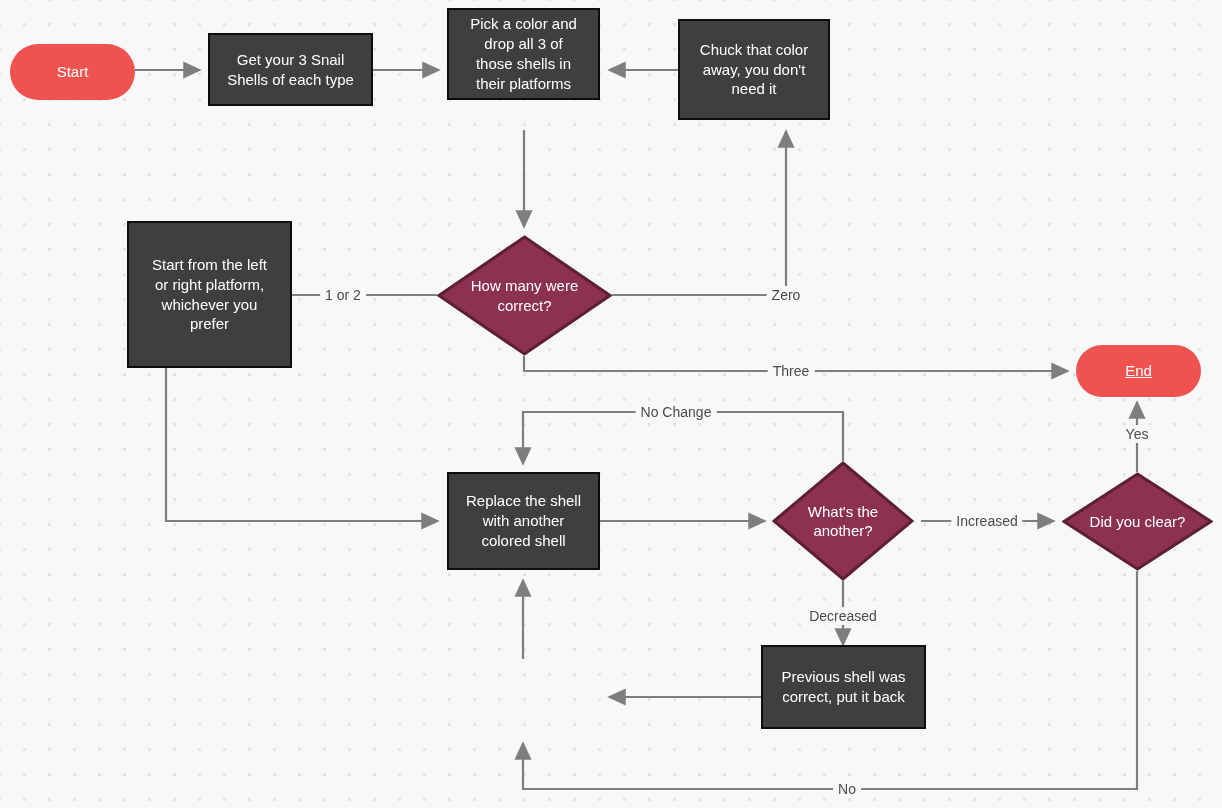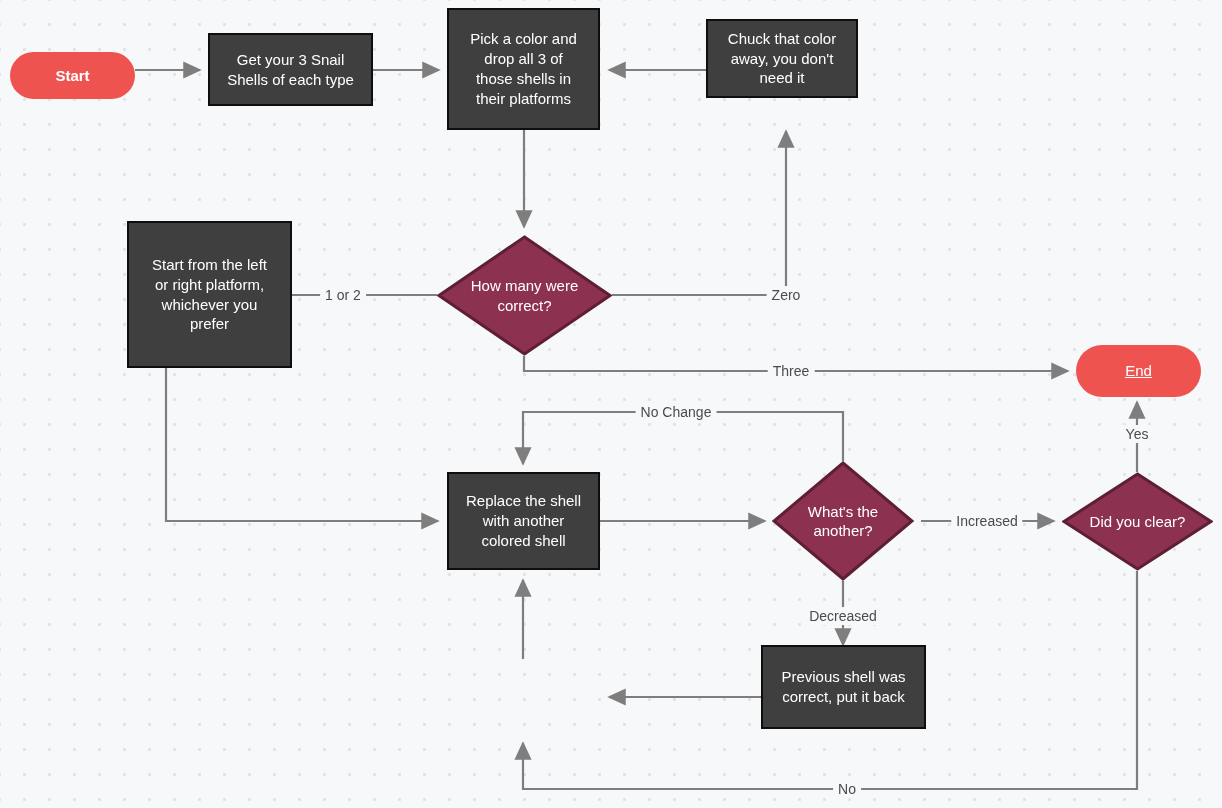--- a/index.html
+++ b/index.html
@@ -128,37 +128,37 @@
       <path d="M761,697 L609,697" marker-end="url(#arrow)"></path>
 
       <path d="M523,659 L523,580" marker-end="url(#arrow)"></path>
 
       <path d="M1137,472 L1137,402" marker-end="url(#arrow)"></path>
 
       <path d="M1137,571 L1137,789 L523,789 L523,743" marker-end="url(#arrow)"></path>
     </g>
   </svg>
 
-  <div class="node node-terminal" style="left:10px; top:52px; width:125px; height:47px;font-weight:bold;">
+  <div class="node node-terminal" style="left:10px; top:44px; width:125px; height:56px;">
     <span class="node-text">Start</span>
   </div>
 
   <div class="node node-process" style="left:208px; top:33px; width:165px; height:73px;">
     <span class="node-text">Get your 3 Snail
 Shells of each type</span>
   </div>
 
-  <div class="node node-process" style="left:447px; top:8px; width:153px; height:122px;">
+  <div class="node node-process" style="left:447px; top:8px; width:153px; height:92px;">
     <span class="node-text">Pick a color and
 drop all 3 of
 those shells in
 their platforms</span>
   </div>
 
-  <div class="node node-process" style="left:706px; top:19px; width:152px; height:79px;">
+  <div class="node node-process" style="left:678px; top:19px; width:152px; height:101px;">
     <span class="node-text">Chuck that color
 away, you don't
 need it</span>
   </div>
 
   <div class="node node-decision" style="left:437px; top:235px; width:175px; height:121px;">
     <svg class="diamond-shape" viewBox="0 0 175 121" preserveAspectRatio="none">
       <polygon points="87.5,2 173,60.5 87.5,119 2,60.5" fill="#8c3150" stroke="#5e1f35" stroke-width="3"></polygon>
     </svg>
     <span class="diamond-label">How many were

